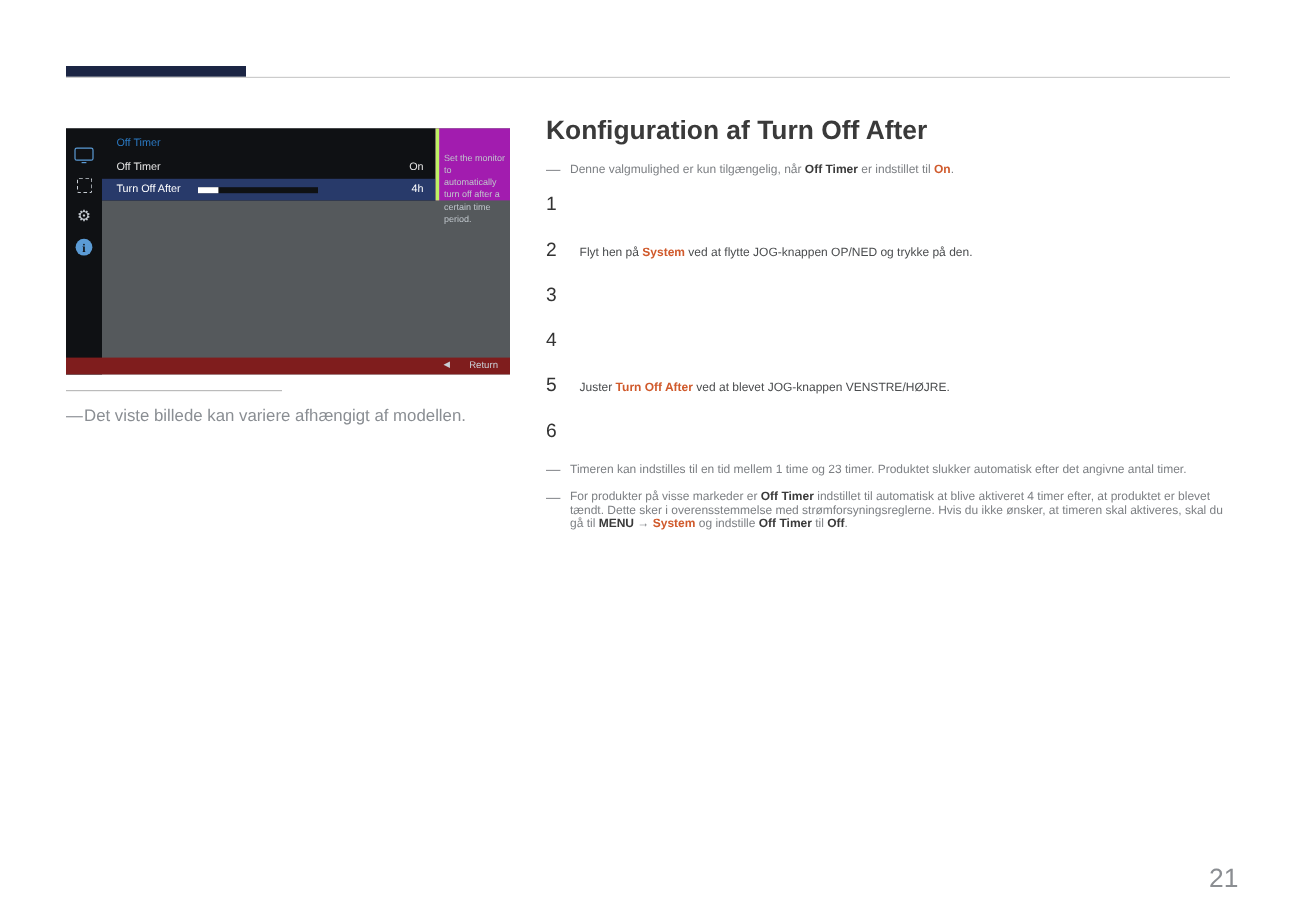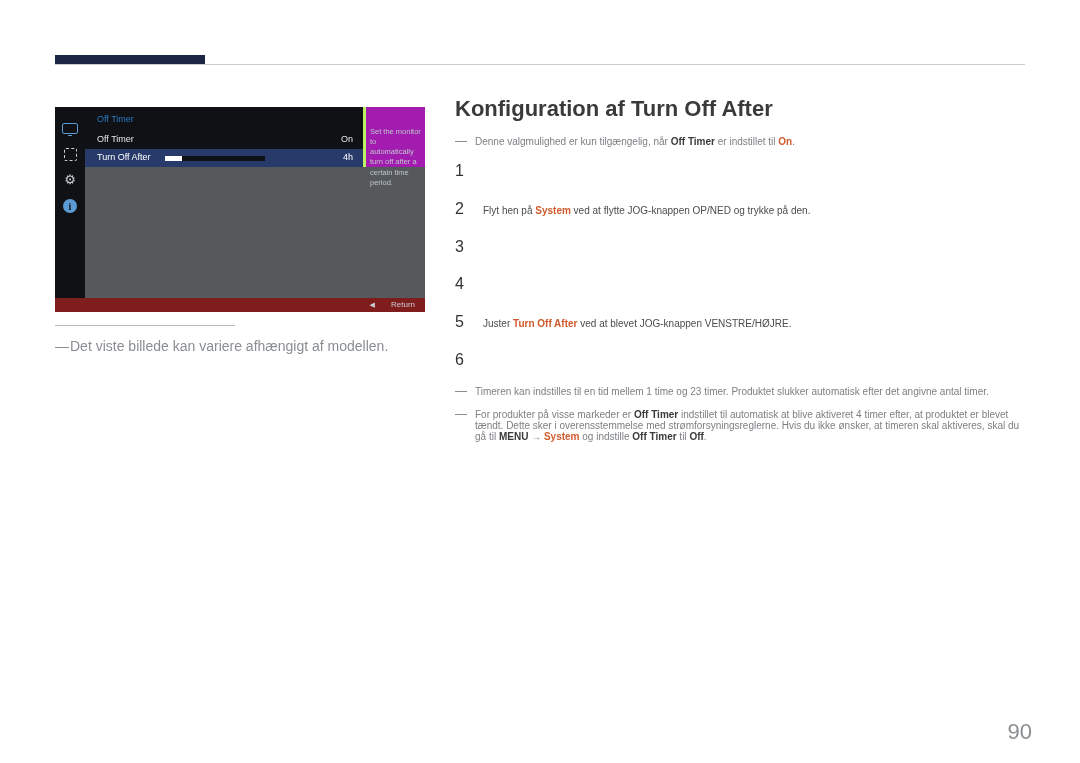--- a/index.html
+++ b/index.html
@@ -296,13 +296,13 @@
     </li>
   </ol>
 
   <div class="dashnote">Timeren kan indstilles til en tid mellem 1 time og 23 timer. Produktet slukker automatisk efter det angivne antal timer.</div>
 
   <div class="dashnote">
     <span>For produkter på visse markeder er </span><b>Off Timer</b><span> indstillet til automatisk at blive aktiveret 4 timer efter, at produktet er blevet tændt. Dette sker i overensstemmelse med strømforsyningsreglerne. Hvis du ikke ønsker, at timeren skal aktiveres, skal du gå til </span><b>MENU</b><span> → </span><b class="hl">System</b><span> og indstille </span><b>Off Timer</b><span> til </span><b>Off</b><span>.</span>
   </div>
 </div>
 
-<div class="page-num">90</div>
+<div class="page-num">21</div>
 
 </body></html>

